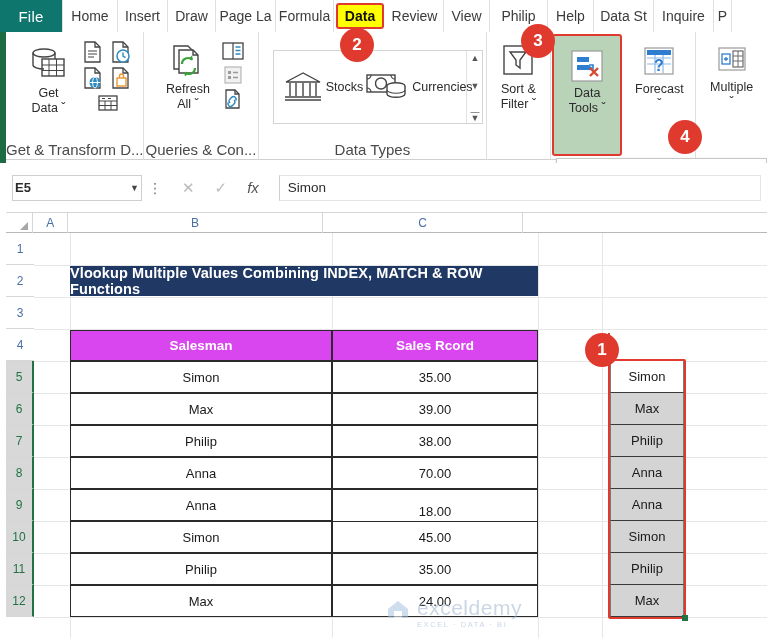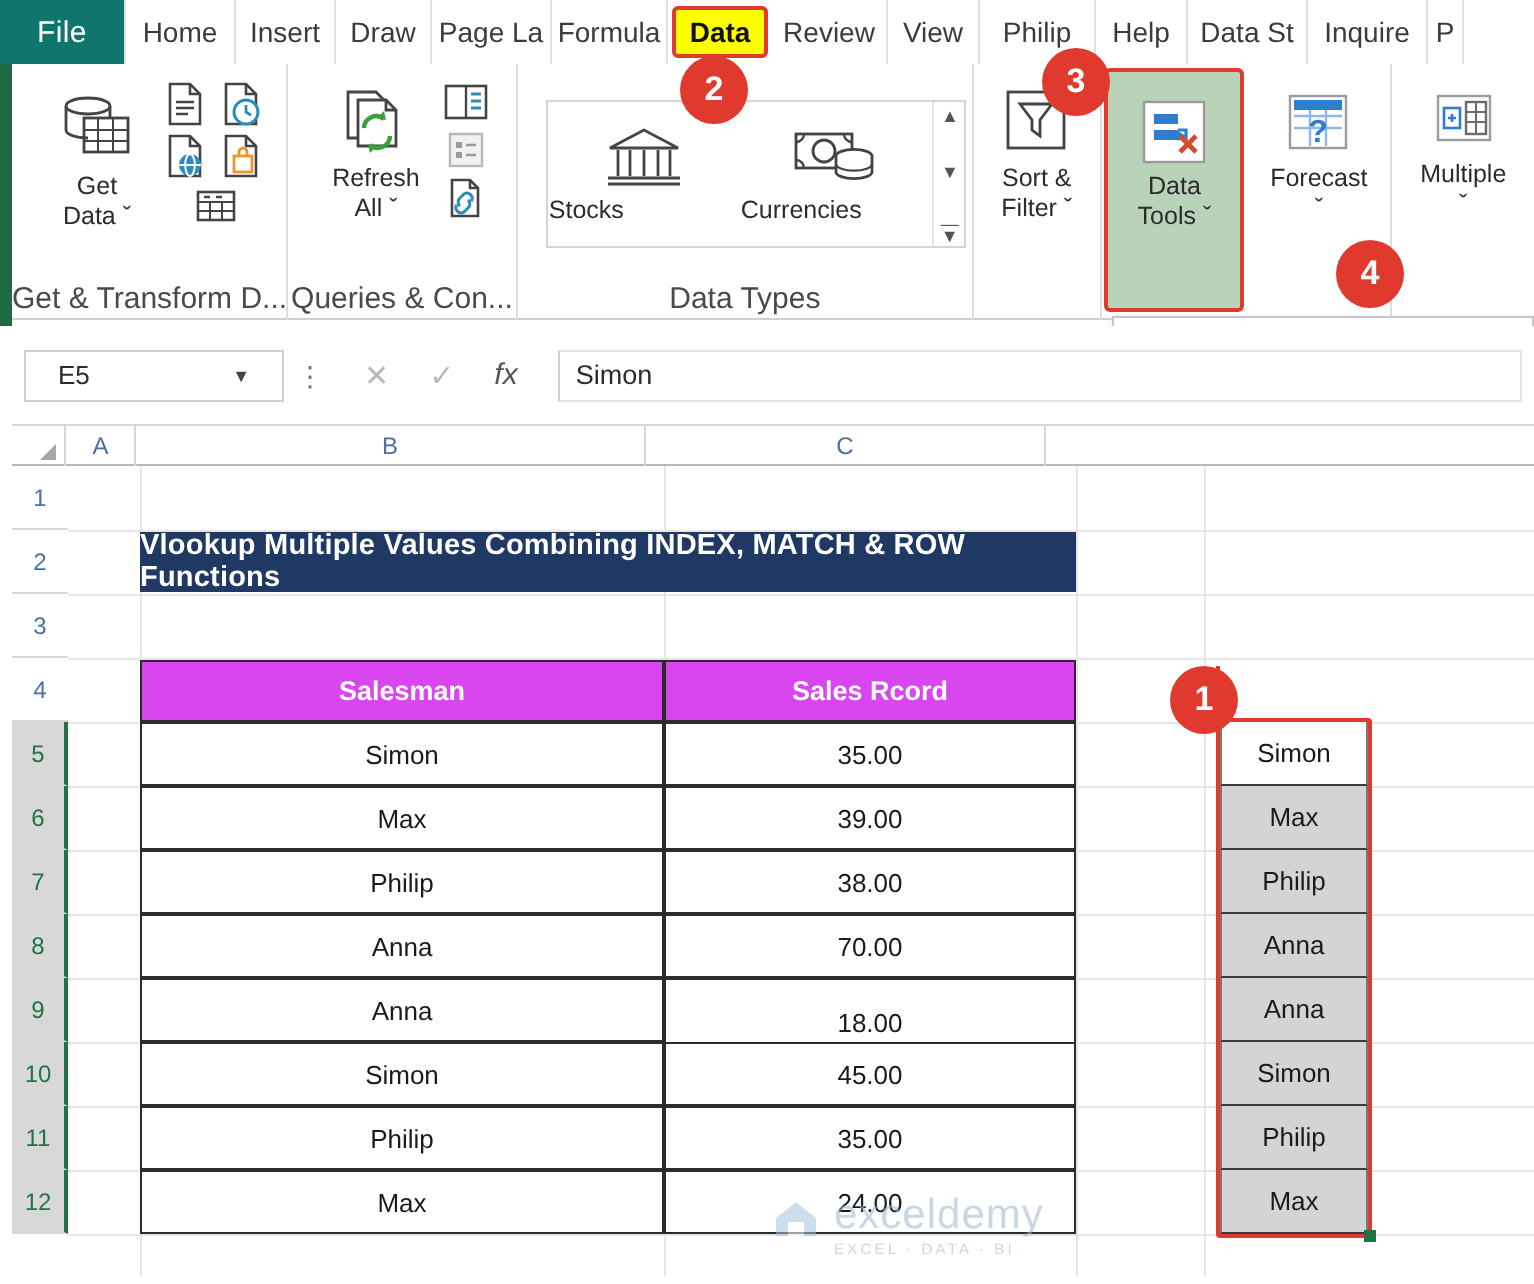--- a/index.html
+++ b/index.html
@@ -67,21 +67,21 @@
   .smallrow { display:flex; gap:4px; }
 
   .icon-box { display:flex; align-items:center; justify-content:center; }
 
   
   .gallery {
     border:1px solid #d4d4d4; display:flex; align-items:center; height:74px;
     margin-top:2px;
   }
   .gallery-item {
-    width:96px; display:flex; flex-direction:column; 
+    width:96px; display:flex; flex-direction:row; align-items:center;
     justify-content:center; gap:2px;
   }
   .gallery-item .lbl { font-size:12.5px; color:#2b2b2b; }
   .gallery-scroll {
     width:16px; height:72px; display:flex; flex-direction:column;
     justify-content:space-between; align-items:center;
     border-left:1px solid #e2e2e2; font-size:9px; color:#555; padding:2px 0;
   }
 
   .sel-green {
@@ -115,21 +115,21 @@
   }
 
   
   .fbar {
     position:absolute; left:6px; top:163px; width:761px; height:50px;
     background:#fff; border-bottom:1px solid #d6d6d6;
     display:flex; align-items:center; padding:0 6px; gap:6px;
   }
   .namebox {
     width:130px; height:26px; border:1px solid #cfcfcf; background:#fff;
-    display:flex; align-items:center; padding:0 16px; font-size:13px; color:#2b2b2b;
+    display:flex; align-items:center; padding:0 2px; font-size:13px; color:#2b2b2b;font-weight:bold;
   }
   .namebox .nb-val { flex:1; }
   .namebox .caret { font-size:9px; color:#444; }
   .fb-dots { width:14px; text-align:center; color:#777; font-size:14px; letter-spacing:0; }
   .fb-acts { display:flex; align-items:center; gap:20px; padding:0 14px; }
   .fb-acts span { font-size:15px; color:#b9b9b9; }
   .fb-acts .fx { font-style:italic; color:#555; font-size:15px; }
   .fb-input {
     flex:1; height:26px; border:1px solid #e4e4e4; border-left:1px solid #cfcfcf;
     background:#fff; display:flex; align-items:center; padding:0 8px;

